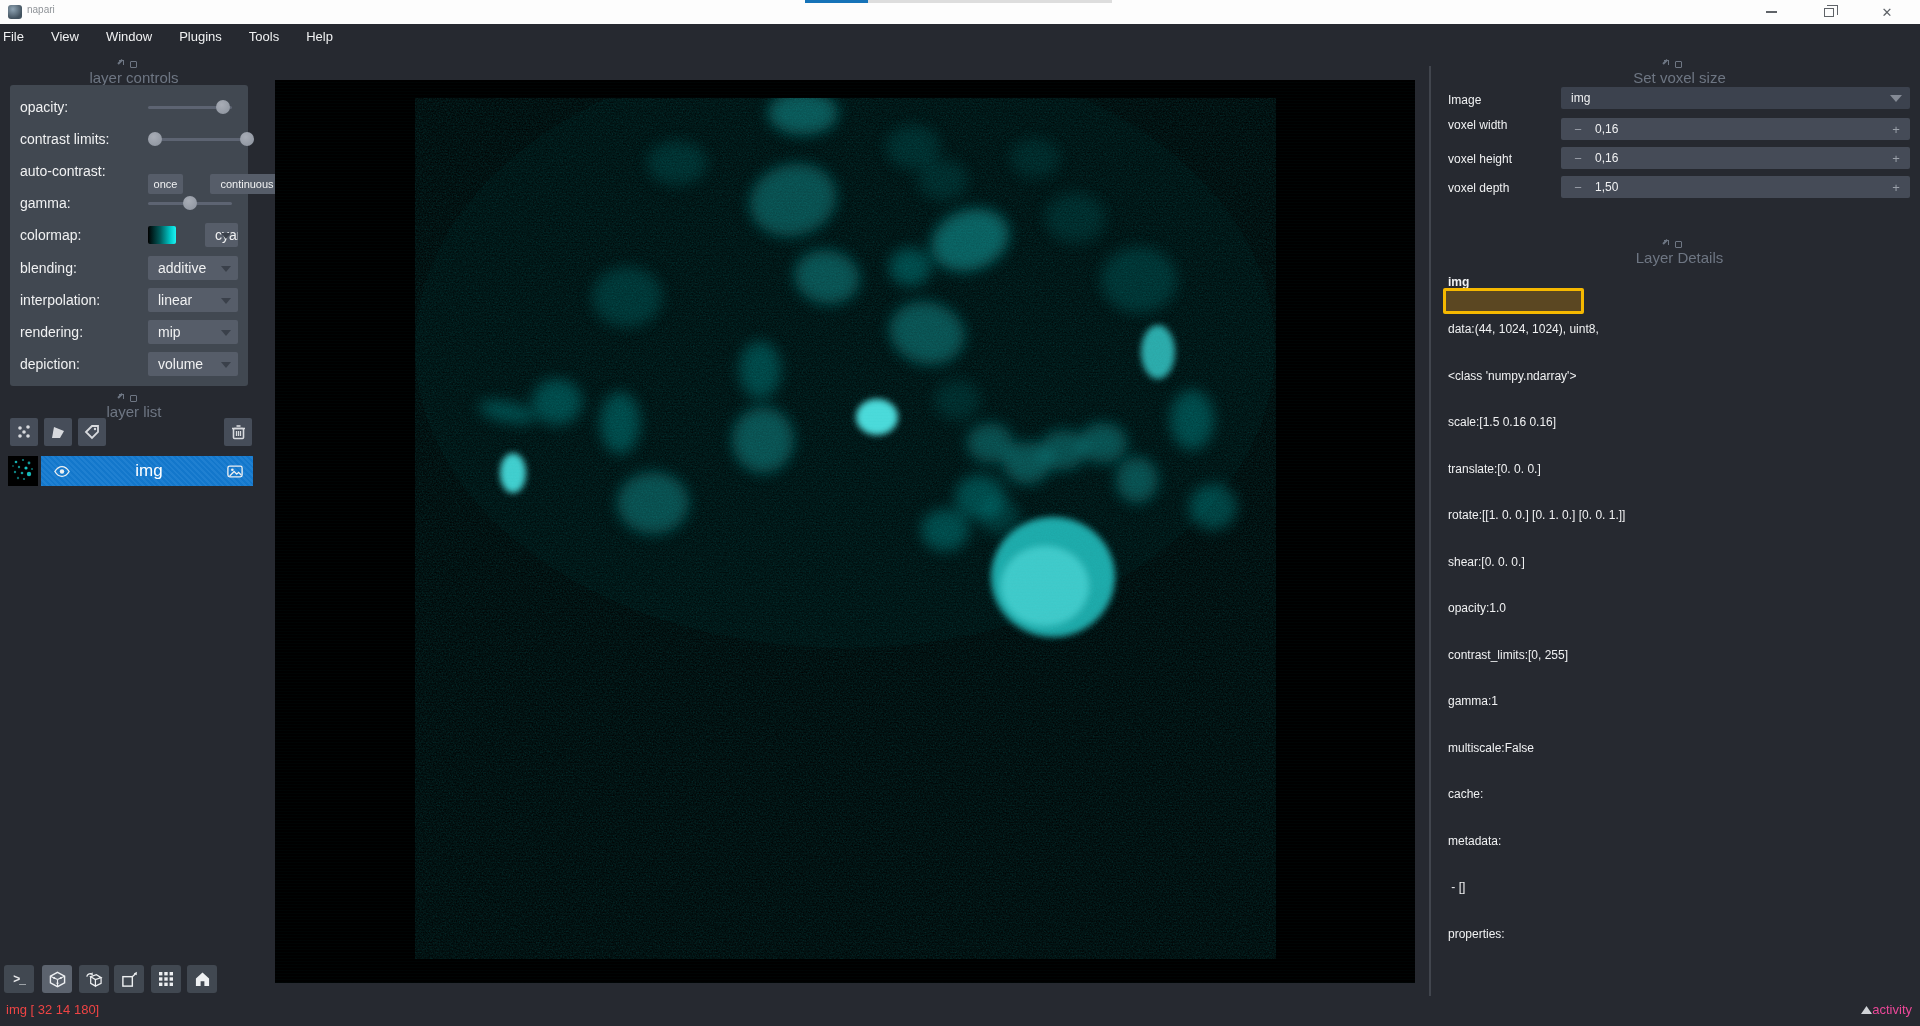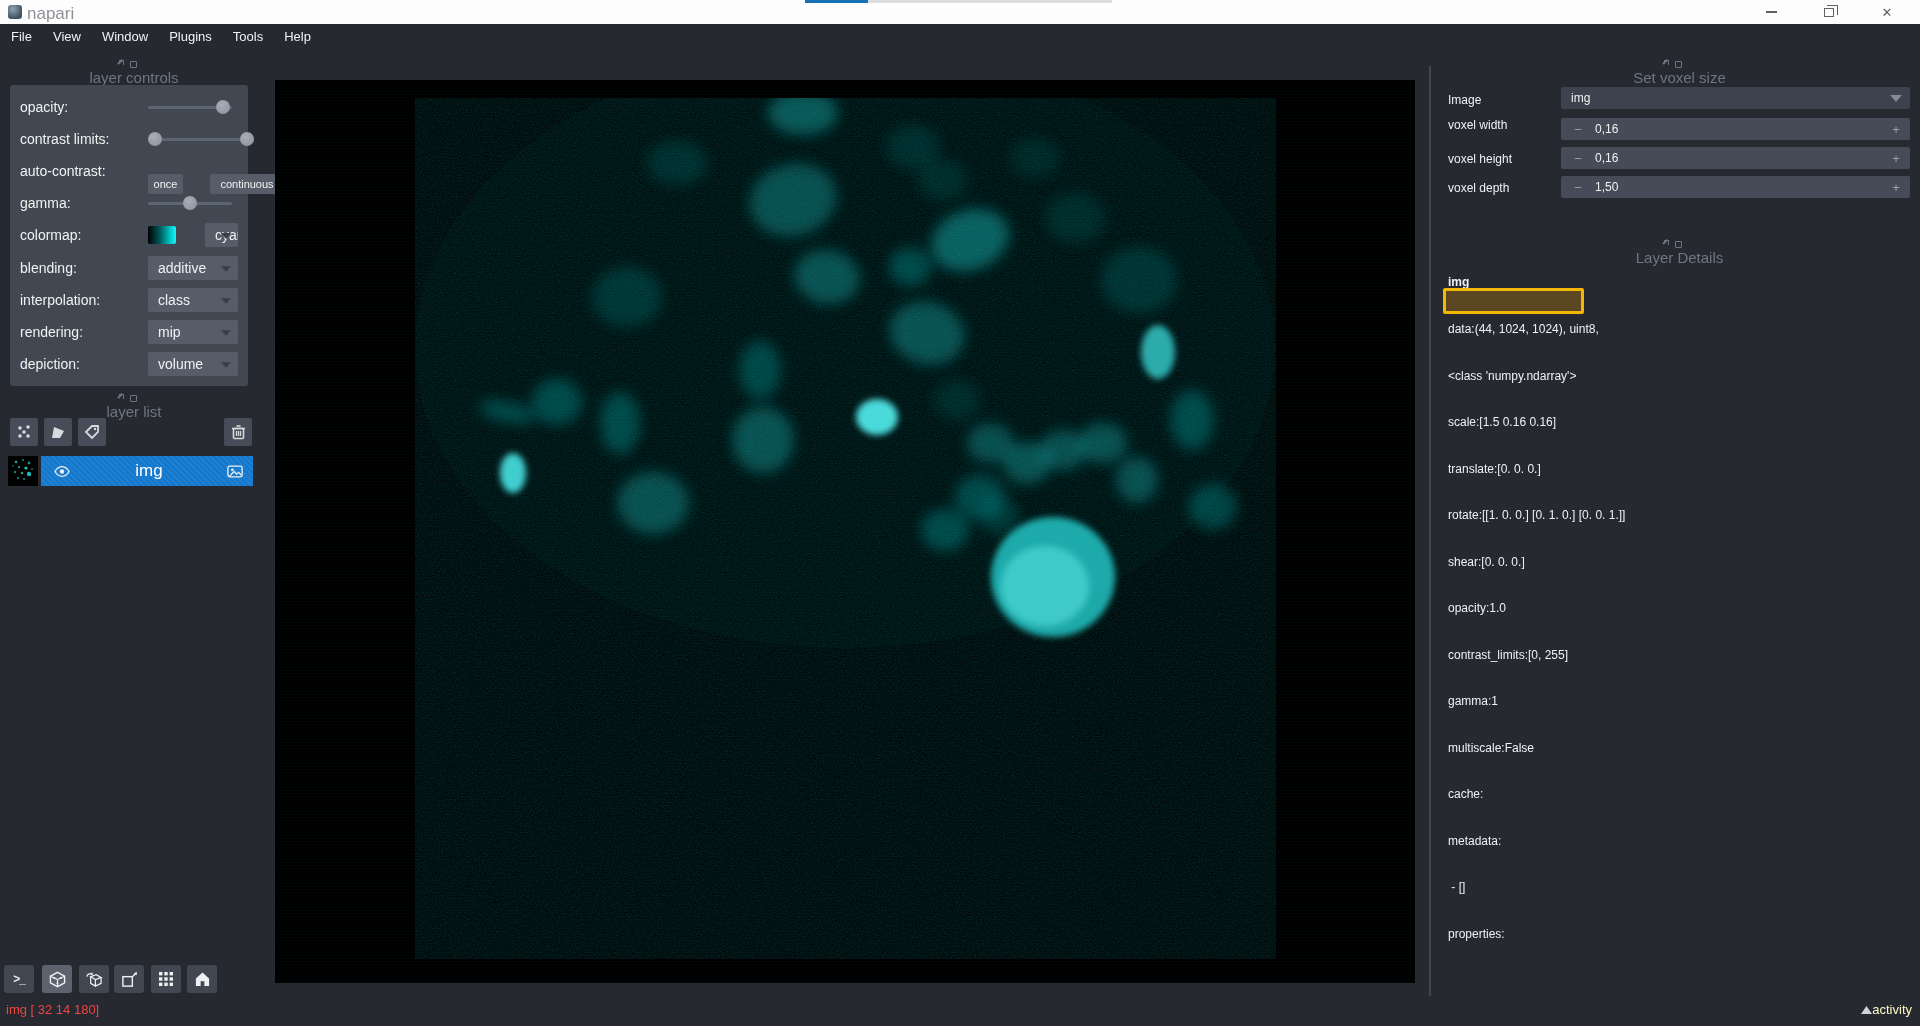--- a/index.html
+++ b/index.html
@@ -4,34 +4,34 @@
 <style>
   * { margin:0; padding:0; box-sizing:border-box; }
   html,body { width:1920px; height:1026px; background:#1b1d22; }
   body { font-family:"Liberation Sans", sans-serif; color:#f0f1f2; }
   #app { position:absolute; top:0; left:0; width:1920px; height:1026px; background:#262930; overflow:hidden; }
 
   
   .titlebar { position:absolute; top:0; left:0; width:1920px; height:24px; background:#fdfdfd; }
   .app-icon { position:absolute; top:5px; left:8px; width:14px; height:14px; border-radius:3px;
               background:radial-gradient(circle at 35% 30%, #8fa4b4, #42525f 70%); }
-  .title-text { position:absolute; top:4px; left:27px; font-size:17px; color:#8f9398; }
+  .title-text { position:absolute; top:4px; left:27px; font-size:10px; color:#8f9398; }
   .top-accent-blue { position:absolute; top:0; left:805px; width:63px; height:3px; background:#1673b8; }
   .top-accent-gray { position:absolute; top:0; left:868px; width:244px; height:3px; background:#dddddd; }
   .win-btn { position:absolute; top:0; width:46px; height:24px; display:flex; align-items:center; justify-content:center; }
   .wb-min { left:1748px; } .wb-rest { left:1806px; } .wb-close { left:1864px; }
   .glyph-min { width:11px; height:2px; background:#5f6368; }
   .glyph-rest { width:10px; height:9px; border:1.5px solid #5f6368; position:relative; background:#fdfdfd; }
   .glyph-rest::before { content:""; position:absolute; top:-4px; left:2px; width:10px; height:9px;
                         border-top:1.5px solid #5f6368; border-right:1.5px solid #5f6368; }
   .glyph-close { font-size:13px; color:#5f6368; line-height:1; }
 
   
   .menubar { position:absolute; top:24px; left:0; width:1920px; height:24px; background:#262930;
-             display:flex; align-items:center; padding-left:8px; gap:15px; }
+             display:flex; align-items:center; gap:21px; }
   .menu-item { font-size:13px; color:#f0f1f2; padding:2px 3px; cursor:default; }
 
   
   .dock-header { position:absolute; display:flex; align-items:center; height:16px;flex-direction:column; }
   .dh-icons { display:flex; gap:6px; margin-right:8px; align-items:center; }
   .float-ic { width:8px; height:8px; position:relative; }
   .float-ic::before { content:""; position:absolute; left:1px; top:1px; width:6px; height:1.5px; background:#6e7683; transform:rotate(-45deg); }
   .float-ic::after { content:""; position:absolute; right:0; top:0; width:4px; height:4px; border-top:1.5px solid #6e7683; border-right:1.5px solid #6e7683; }
   .hide-ic { width:7px; height:7px; border:1.5px solid #6e7683; border-radius:1px; }
   .dh-line { flex:1; height:0; border-top:1px solid #3d434d; }
@@ -80,21 +80,21 @@
   .scanlines { position:absolute; inset:0;
                background:repeating-linear-gradient(0deg, rgba(0,210,210,0.02) 0 1px, transparent 1px 3px); }
 
   
   .viewer-btn { position:absolute; top:965px; width:30px; height:28px; background:#414851; border-radius:3px;
                 display:flex; align-items:center; justify-content:center; color:#e8e9eb; }
   .viewer-btn.active { background:#5c636e; }
   .console-glyph { font-size:12px; font-weight:bold; letter-spacing:-1px; color:#e8e9eb; }
   .statusbar { position:absolute; top:996px; left:0; width:1920px; height:30px; background:#262930; }
   .status-coords { position:absolute; top:1002px; left:6px; font-size:13px; color:#ef4444; }
-  .activity { position:absolute; top:1002px; right:8px; display:flex; align-items:center; font-size:13px; color:#fef9c3; }
+  .activity { position:absolute; top:1002px; right:8px; display:flex; align-items:center; font-size:13px; color:#ec4899; }
 
   
   .vdivider { position:absolute; top:66px; left:1429px; width:2px; height:930px; background:#41454d; }
   .svs-header { top:60px; left:1443px; width:465px; }
   .r-label { position:absolute; left:1448px; font-size:12px; color:#f0f1f2; }
   .r-dropdown { position:absolute; left:1561px; width:349px; height:22px; background:#3c424e; border-radius:2px;
                 display:flex; align-items:center; padding:0 24px 0 10px; font-size:12px; color:#f0f1f2; }
   .r-dd-arrow { position:absolute; right:8px; top:8px; width:0; height:0;
                 border-left:6px solid transparent; border-right:6px solid transparent; border-top:7px solid #848a95; }
   .spinbox { position:absolute; left:1561px; width:349px; height:22px; background:#454b57; border-radius:2px;
@@ -193,21 +193,21 @@
     <div class="ctl-row">
       <div class="ctl-label">blending:</div>
       <div class="dropdown dd-full">
         <span>additive</span>
         <div class="dd-arrow"></div>
       </div>
     </div>
     <div class="ctl-row">
       <div class="ctl-label">interpolation:</div>
       <div class="dropdown dd-full">
-        <span>class</span>
+        <span>linear</span>
         <div class="dd-arrow"></div>
       </div>
     </div>
     <div class="ctl-row">
       <div class="ctl-label">rendering:</div>
       <div class="dropdown dd-full">
         <span>mip</span>
         <div class="dd-arrow"></div>
       </div>
     </div>

